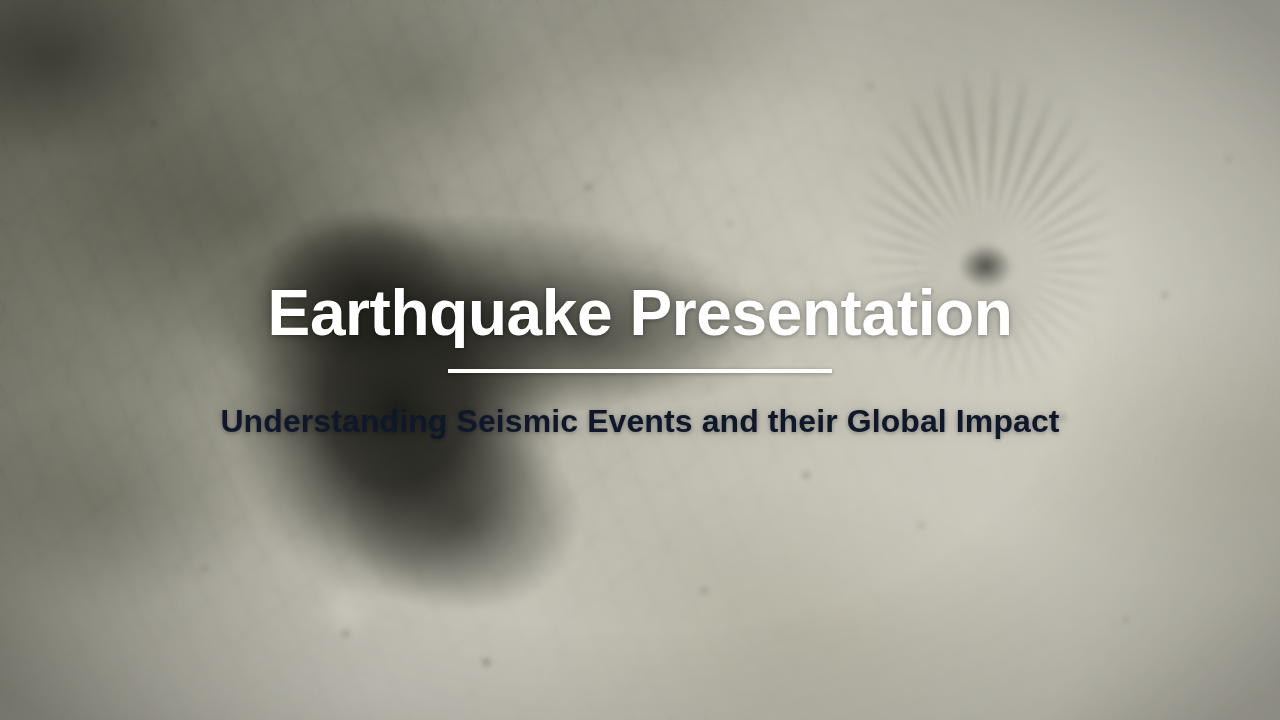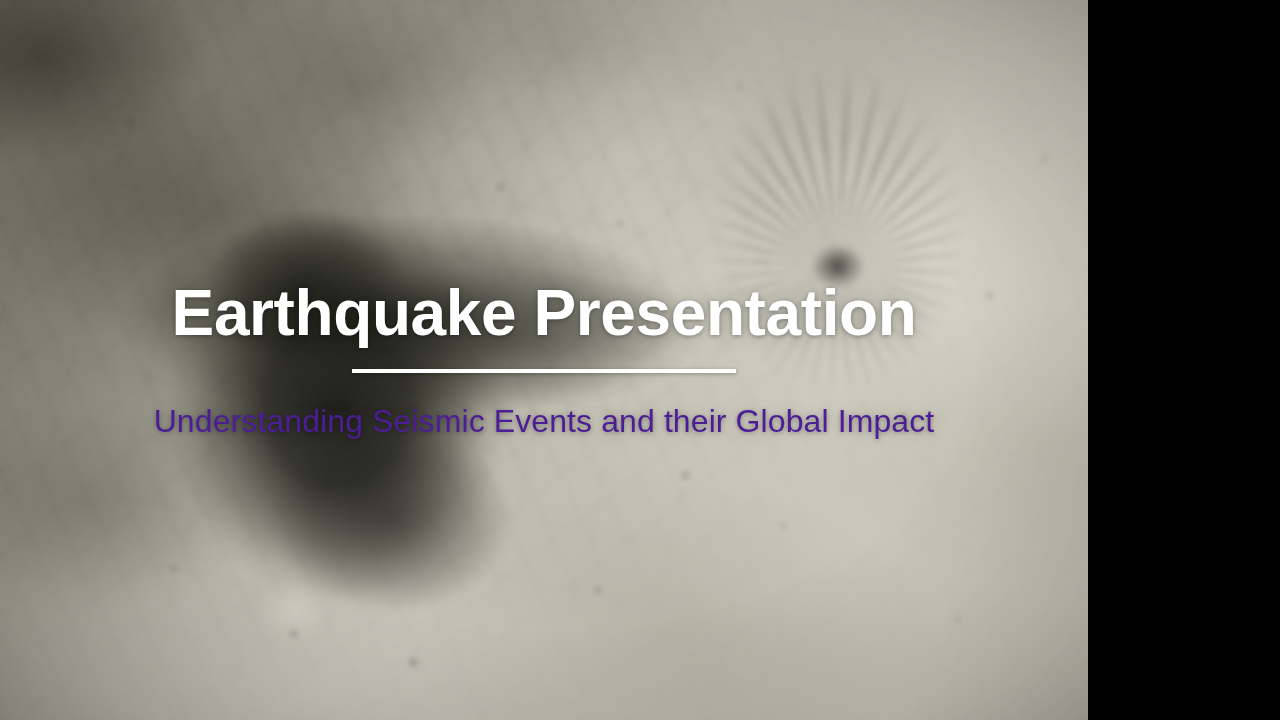--- a/index.html
+++ b/index.html
@@ -9,21 +9,21 @@
   }
   body {
     width: 1280px;
     height: 720px;
     overflow: hidden;
     font-family: "Liberation Sans", sans-serif;
   }
 
   #slide {
     position: relative;
-    width: 1088px;
+    width: 1280px;
     height: 720px;
     overflow: hidden;
     background-color: #c8c6ba;
   }
 
   
   .bg-layer {
     position: absolute;
     inset: 0;
     pointer-events: none;
@@ -151,24 +151,24 @@
     height: 4px;
     margin: 24px 0 0 0;
     background: #ffffff;
     box-shadow: 0 1px 4px rgba(0,0,0,.30);
   }
 
   #slide-subtitle {
     margin: 30px 0 0 0;
     font-family: "Liberation Sans", sans-serif;
     font-size: 32px;
-    font-weight: 400;
+    font-weight: 700;
     line-height: 1.15;
     letter-spacing: 0.1px;
-    color: #4c1d95;
+    color: #0f172a;
     text-align: center;
     white-space: nowrap;
     text-shadow: 0 1px 5px rgba(0,0,0,.34), 0 0 18px rgba(0,0,0,.18);
   }
 </style>
 </head>
 <body>
 
 <div id="slide">
 

